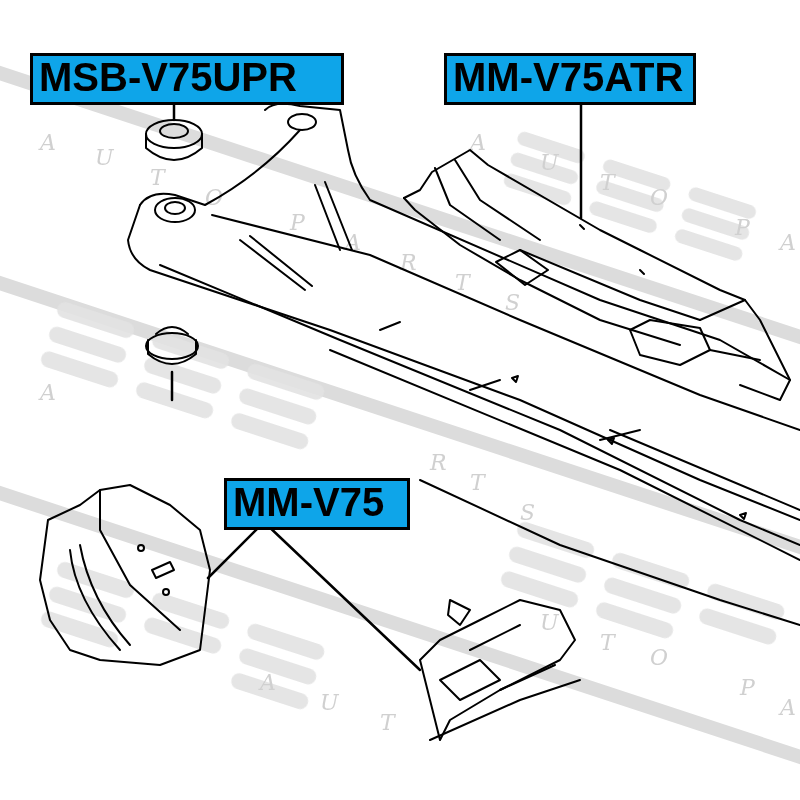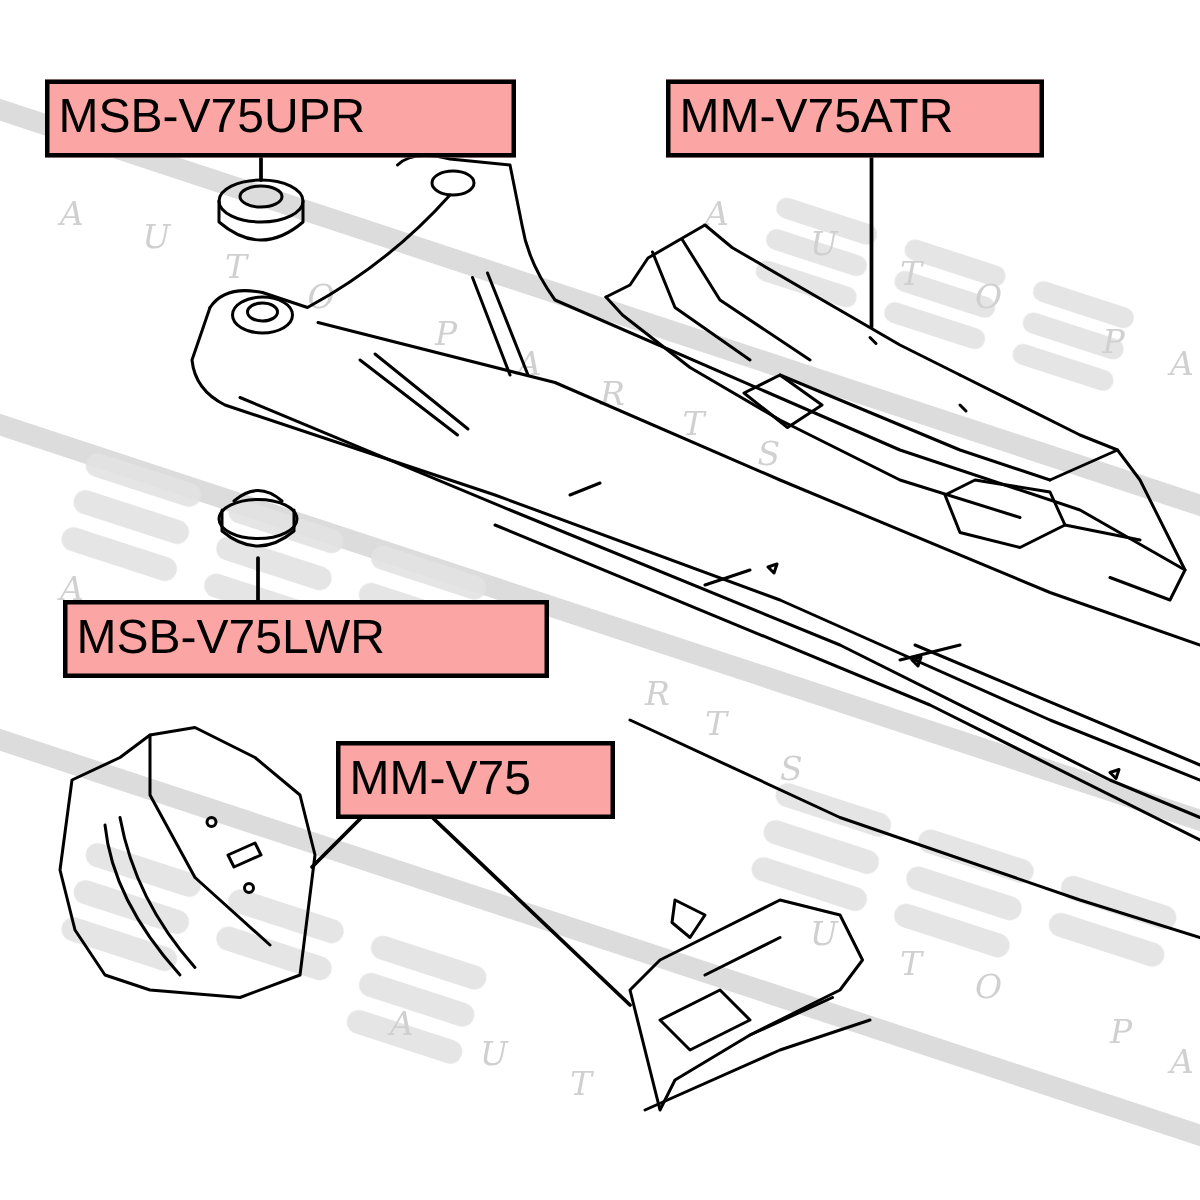--- a/index.html
+++ b/index.html
@@ -1,28 +1,28 @@
 <!DOCTYPE html>
 <html><head>
 <meta charset="utf-8">
 <style>
   html, body { margin: 0; padding: 0; background: #ffffff; }
   body { width: 800px; height: 800px; position: relative; overflow: hidden; font-family: "Liberation Sans", sans-serif; }
   .canvas { position: absolute; left: 0; top: 0; width: 800px; height: 800px; }
   .wm { position: absolute; inset: 0; pointer-events: none; }
   .label {
-    position: absolute; background: #fca5a5; border: 3px solid #000;
-    font-family: "Liberation Sans", sans-serif; font-weight: normal; color: #000;
-    font-size: 32px; line-height: 42px; padding: 0 6px; letter-spacing: 0px;
+    position: absolute; background: #0ea5e9; border: 3px solid #000;
+    font-family: "Liberation Sans", sans-serif; font-weight: bold; color: #000;
+    font-size: 40px; line-height: 42px; padding: 0 6px; letter-spacing: 0px;
     white-space: nowrap; box-sizing: border-box;
   }
   #lbl-upr { left: 30px; top: 53px; width: 314px; height: 52px; }
   #lbl-atr { left: 444px; top: 53px; width: 252px; height: 52px; }
   #lbl-lwr { left: 42px; top: 400px; width: 324px; height: 52px; }
-  #lbl-mm  { left: 224px; top: 494px; width: 186px; height: 52px; }
+  #lbl-mm  { left: 224px; top: 478px; width: 186px; height: 52px; }
   .lbl-text { display: block; transform-origin: left center; }
 </style>
 </head>
 <body>
 
 <div class="canvas">
 
   <svg class="wm" width="800" height="800" viewBox="0 0 800 800">
     <g fill="none" stroke="#dcdcdc" stroke-width="14" stroke-linecap="round">
 
@@ -178,19 +178,16 @@
       </g>
     </g>
   </svg>
 
   <div class="label" id="lbl-upr">
     <span class="lbl-text">MSB-V75UPR</span>
   </div>
   <div class="label" id="lbl-atr">
     <span class="lbl-text">MM-V75ATR</span>
   </div>
-  <div class="label" id="lbl-lwr">
-    <span class="lbl-text">MSB-V75LWR</span>
-  </div>
   <div class="label" id="lbl-mm">
     <span class="lbl-text">MM-V75</span>
   </div>
 </div>
 
 </body></html>

